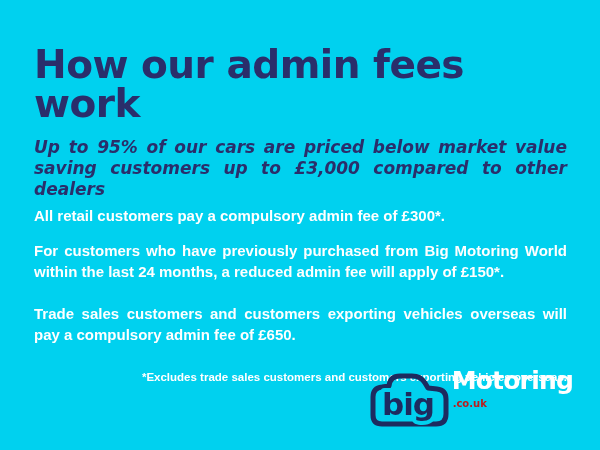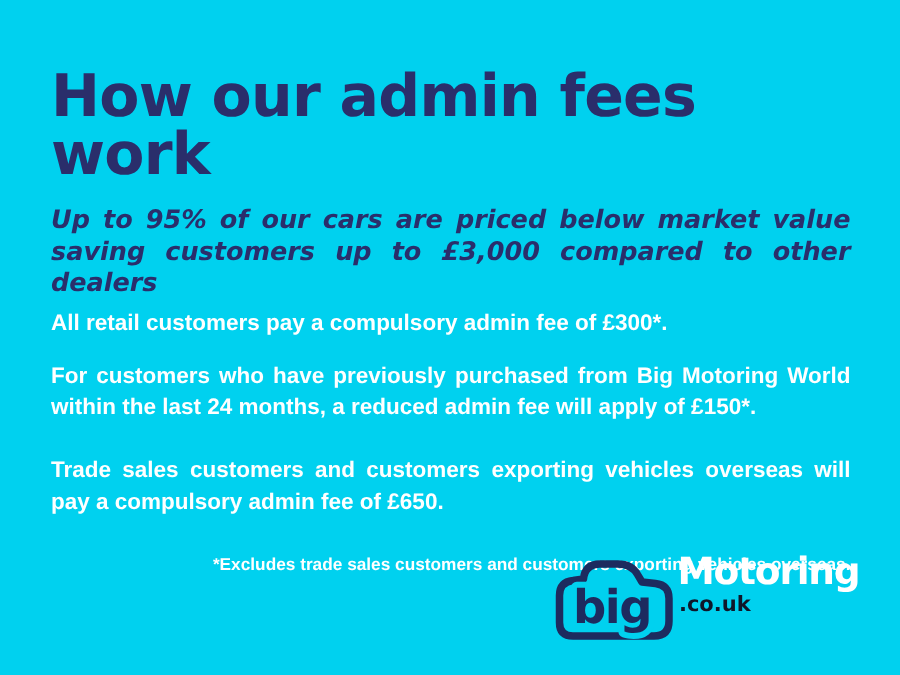--- a/index.html
+++ b/index.html
@@ -61,22 +61,22 @@
   .logo-text {
     font-family: "DejaVu Sans", sans-serif;
     font-weight: bold;
     color: #ffffff;
     font-size: 25px;
     line-height: 23px;
     letter-spacing: -0.8px;
   }
   .logo-line2 { display: flex; align-items: baseline; }
   .logo-suffix {
-    color: #0f172a;
-    font-size: 14px;
+    color: #b91c1c;
+    font-size: 10px;
     letter-spacing: 0;
     margin-left: 1px;
   }
 </style>
 </head>
 <body>
 
 <div class="canvas">
   <div class="inner">
     <h1 class="title">How our admin fees work</h1>

